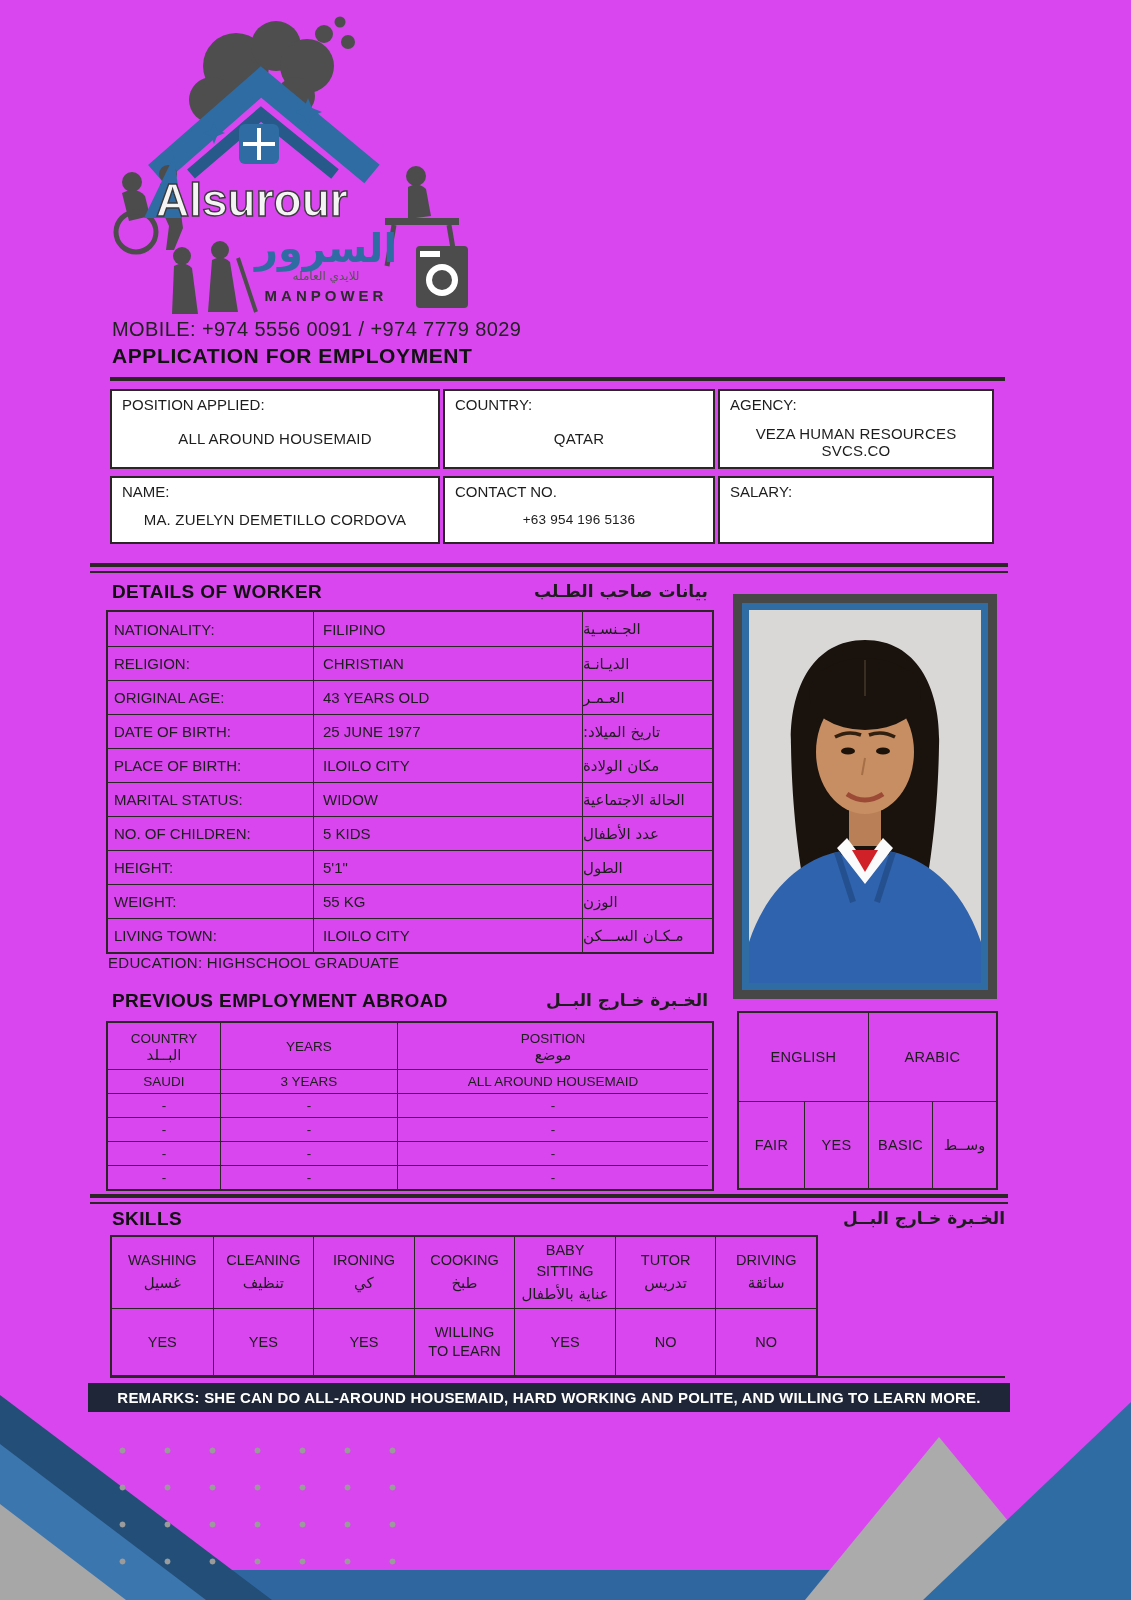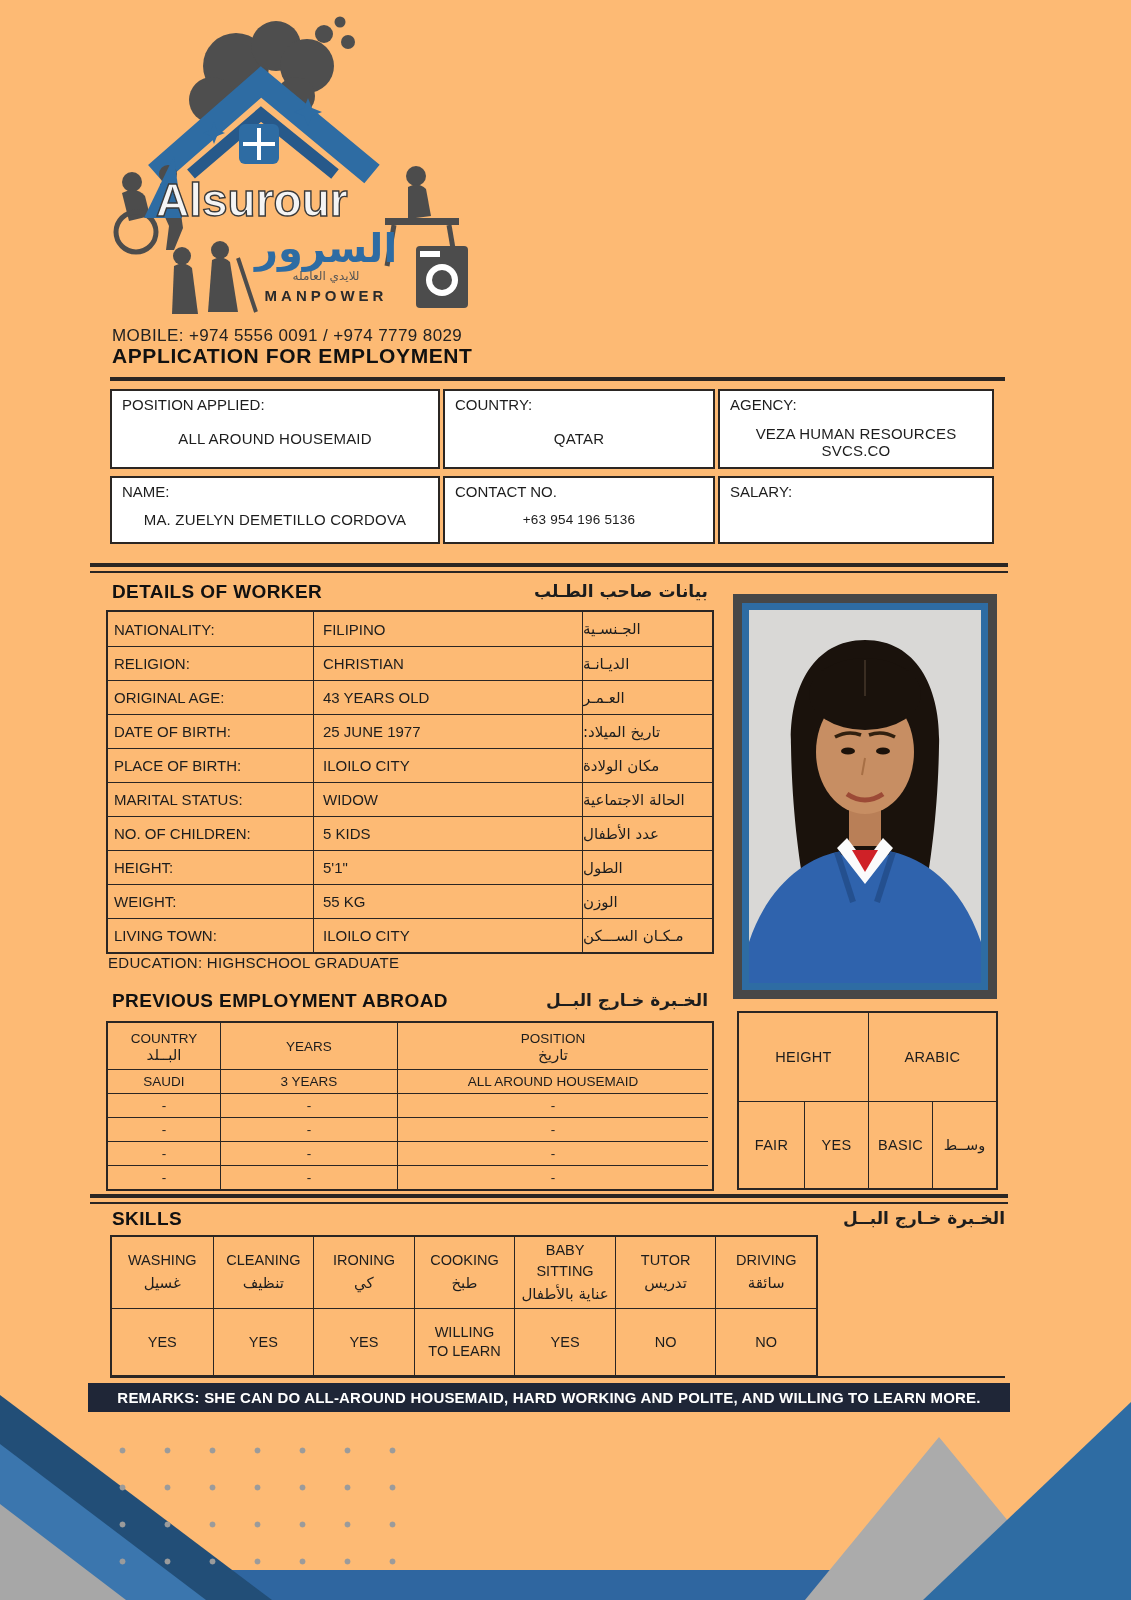--- a/index.html
+++ b/index.html
@@ -4,26 +4,26 @@
 <style>
   :root{
     --line:#2b2623;
     --blue:#2e6ca3;
     --ink:#1d1d1d;
     --remarks:#1f2637;
   }
   *{box-sizing:border-box;margin:0;padding:0}
   html,body{background:#ffffff}
   body{font-family:"Liberation Sans",sans-serif;color:var(--ink)}
-  .page{position:relative;width:1131px;height:1600px;background:#fdba74;overflow:hidden}
+  .page{position:relative;width:1131px;height:1600px;background:#d946ef;overflow:hidden}
   .ar{font-family:"DejaVu Sans",sans-serif;direction:rtl;unicode-bidi:isolate}
 
   
   .logo-svg{position:absolute;left:86px;top:6px;width:402px;height:314px}
-  .mobile-line{position:absolute;left:112px;top:326px;font-size:17px;letter-spacing:.4px;color:#222}
+  .mobile-line{position:absolute;left:112px;top:318px;font-size:20px;letter-spacing:.4px;color:#222}
   .page-title{position:absolute;left:112px;top:344px;font-size:21px;font-weight:bold;letter-spacing:.6px;color:#111}
 
   .rule{position:absolute;background:var(--line)}
 
   
   .app-table{position:absolute;left:110px;top:389px;width:884px;display:grid;
     grid-template-columns:330px 272px 276px;grid-template-rows:80px 68px;gap:7px 3px}
   .app-cell{border:2px solid var(--line);padding:5px 10px 4px 10px;display:flex;flex-direction:column;background:#fff}
   .app-label{font-size:15px}
   .app-value{flex:1;display:flex;align-items:center;justify-content:center;text-align:center;font-size:15px;letter-spacing:.2px}
@@ -275,21 +275,21 @@
   <div class="emp-table">
     <div class="emp-h">
       <span>COUNTRY</span>
       <span class="ar">البــلد</span>
     </div>
     <div class="emp-h emp-c2">
       <span>YEARS</span>
     </div>
     <div class="emp-h emp-c3">
       <span>POSITION</span>
-      <span class="ar">تاريخ</span>
+      <span class="ar">موضع</span>
     </div>
 
     <div class="emp-d">SAUDI</div>
     <div class="emp-d emp-c2">3 YEARS</div>
     <div class="emp-d emp-c3">ALL AROUND HOUSEMAID</div>
 
     <div class="emp-d">-</div>
     <div class="emp-d emp-c2">-</div>
     <div class="emp-d emp-c3">-</div>
 
@@ -300,21 +300,21 @@
     <div class="emp-d">-</div>
     <div class="emp-d emp-c2">-</div>
     <div class="emp-d emp-c3">-</div>
 
     <div class="emp-d">-</div>
     <div class="emp-d emp-c2">-</div>
     <div class="emp-d emp-c3">-</div>
   </div>
 
   <div class="lang-table">
-    <div class="lang-en">HEIGHT</div>
+    <div class="lang-en">ENGLISH</div>
     <div class="lang-arh">ARABIC</div>
     <div class="lang-r2">FAIR</div>
     <div class="lang-r2 lang-bl">YES</div>
     <div class="lang-r2 lang-bl">BASIC</div>
     <div class="lang-r2 lang-bl lang-ar-cell ar">وســط</div>
   </div>
 
   <div class="rule" style="left:90px;top:1194px;width:918px;height:4px"></div>
   <div class="rule" style="left:90px;top:1202px;width:918px;height:2px"></div>
 

